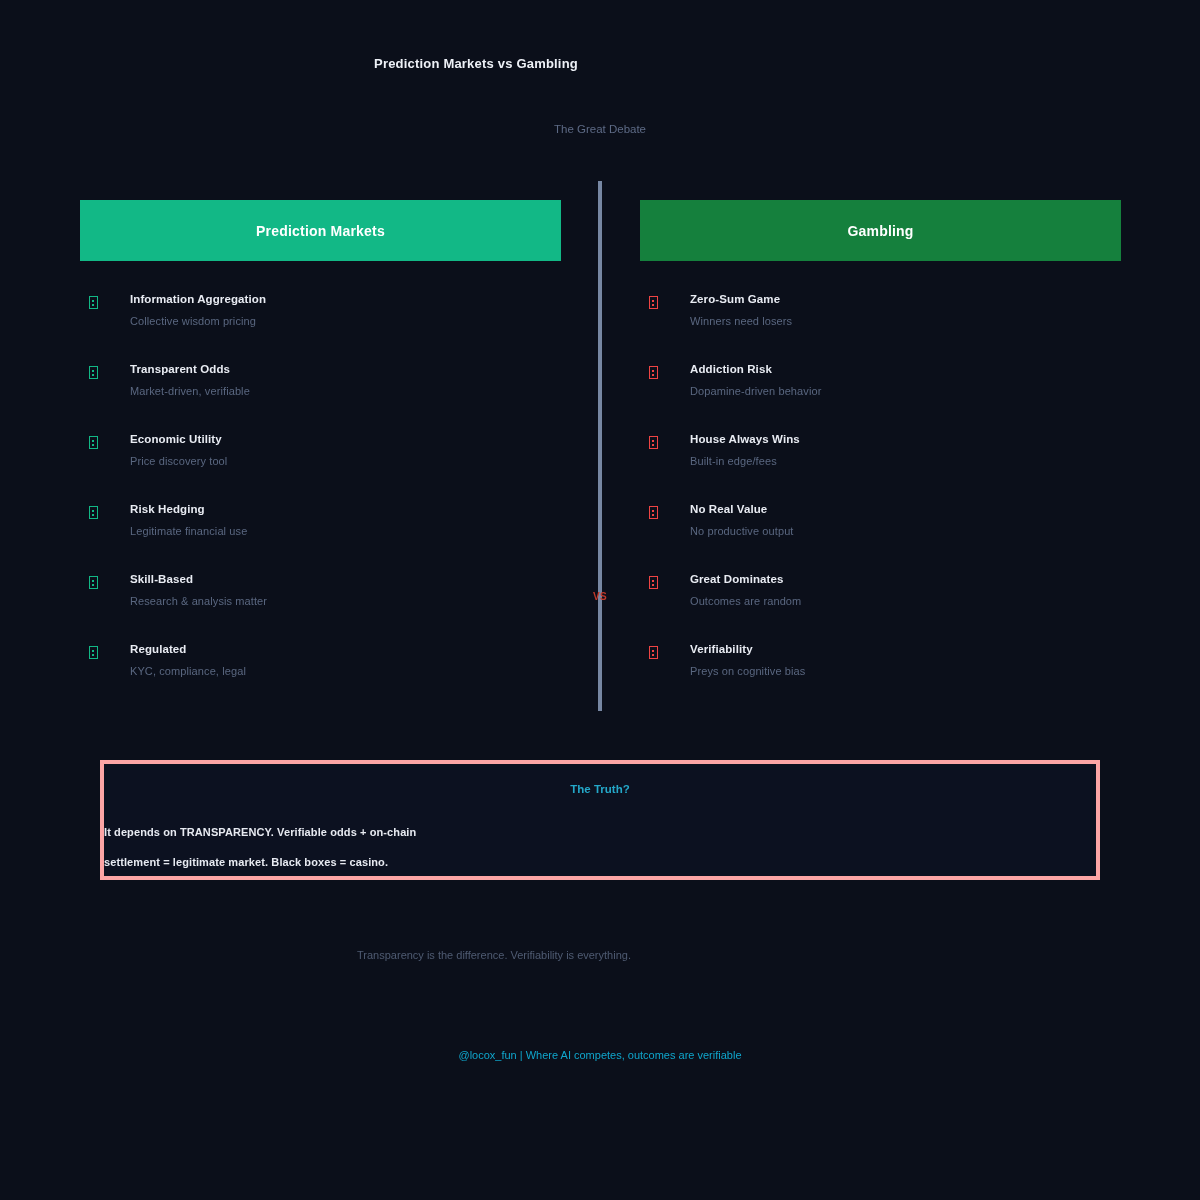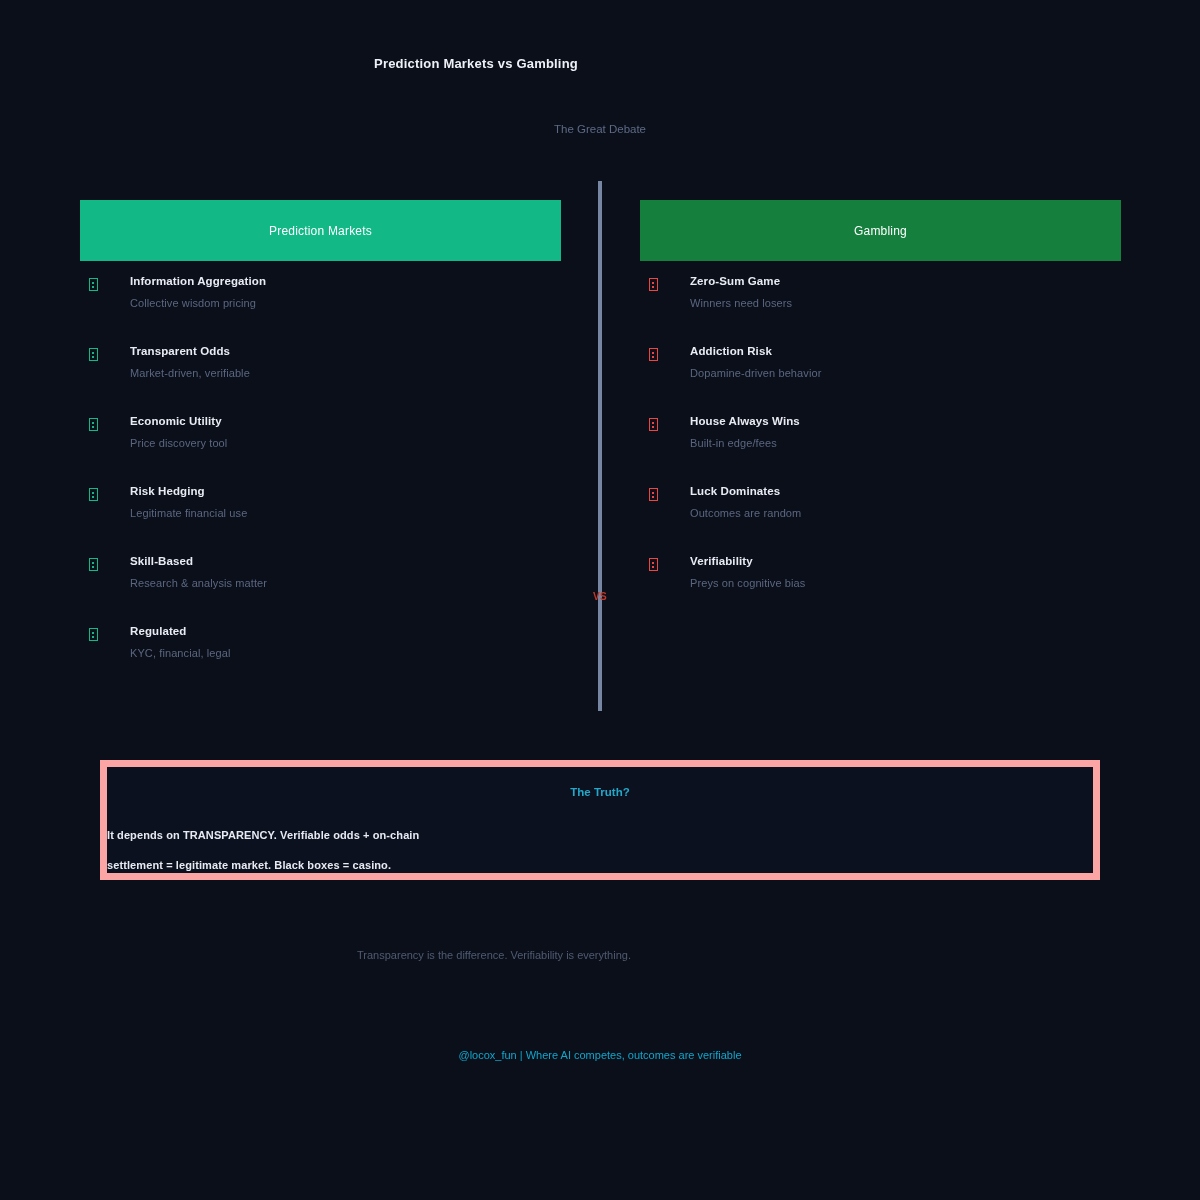--- a/index.html
+++ b/index.html
@@ -45,29 +45,29 @@
     top: 200px;
   }
   .col-left  { left: 80px;  width: 481px; }
   .col-right { left: 640px; width: 481px; }
 
   .col-header {
     height: 61px;
     display: flex;
     align-items: center;
     justify-content: center;
-    font-size: 12px;
-    font-weight: 400;
+    font-size: 14px;
+    font-weight: 700;
     color: #ffffff;
     letter-spacing: 0.2px;
   }
   .col-header.green { background: #12b886; }
   .col-header.red   { background: #15803d; }
 
-  .items { margin-top: 14px; }
+  .items { margin-top: 32px; }
 
   .item { height: 70px; position: relative; }
 
   .item-icon {
     position: absolute;
     left: 8px;
     top: 3px;
     width: 11px;
     height: 14px;
     font-size: 11px;
@@ -137,21 +137,21 @@
   }
 
   
   .truth-box {
     position: absolute;
     left: 100px;
     top: 760px;
     width: 1000px;
     height: 120px;
     box-sizing: border-box;
-    border: 7px solid #fca5a5;
+    border: 4px solid #fca5a5;
     background: #0c1120;
   }
   .truth-title {
     margin-top: 19px;
     text-align: center;
     font-size: 11.5px;
     font-weight: 600;
     color: #24a8c9;
   }
   .truth-line {
@@ -219,21 +219,21 @@
 
     <div class="item">
       <span class="item-icon icon-green"><span class="tofu"></span></span>
       <div class="item-title">Skill-Based</div>
       <div class="item-desc">Research &amp; analysis matter</div>
     </div>
 
     <div class="item">
       <span class="item-icon icon-green"><span class="tofu"></span></span>
       <div class="item-title">Regulated</div>
-      <div class="item-desc">KYC, financial, legal</div>
+      <div class="item-desc">KYC, compliance, legal</div>
     </div>
 
   </div>
 </div>
 
 <div class="col col-right">
   <div class="col-header red">Gambling</div>
   <div class="items">
 
     <div class="item">
@@ -247,24 +247,29 @@
       <div class="item-title">Addiction Risk</div>
       <div class="item-desc">Dopamine-driven behavior</div>
     </div>
 
     <div class="item">
       <span class="item-icon icon-red"><span class="tofu"></span></span>
       <div class="item-title">House Always Wins</div>
       <div class="item-desc">Built-in edge/fees</div>
     </div>
 
-
-    <div class="item">
-      <span class="item-icon icon-red"><span class="tofu"></span></span>
-      <div class="item-title">Luck Dominates</div>
+    <div class="item">
+      <span class="item-icon icon-red"><span class="tofu"></span></span>
+      <div class="item-title">No Real Value</div>
+      <div class="item-desc">No productive output</div>
+    </div>
+
+    <div class="item">
+      <span class="item-icon icon-red"><span class="tofu"></span></span>
+      <div class="item-title">Great Dominates</div>
       <div class="item-desc">Outcomes are random</div>
     </div>
 
     <div class="item">
       <span class="item-icon icon-red"><span class="tofu"></span></span>
       <div class="item-title">Verifiability</div>
       <div class="item-desc">Preys on cognitive bias</div>
     </div>
 
   </div>

